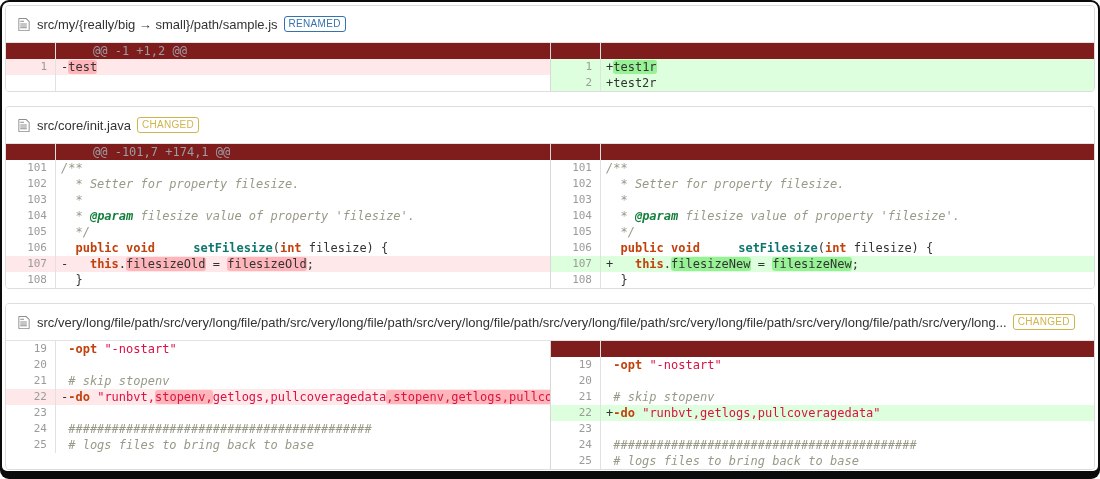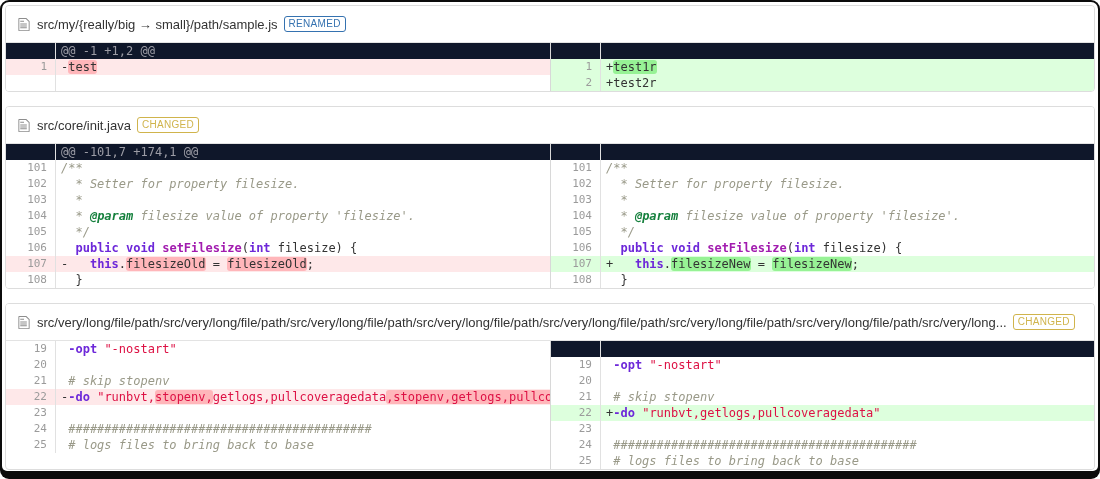--- a/index.html
+++ b/index.html
@@ -44,29 +44,29 @@
     display:flex; height:16px; line-height:16px;
     font-family:"DejaVu Sans Mono", monospace; font-size:12px; color:#333;
   }
   .ln {
     flex:0 0 50px; text-align:right; padding-right:8px;
     border-right:1px solid #e1e1e1; color:#9b9b9b; font-size:11px;
     overflow:hidden;
   }
   .cd { flex:1; padding-left:5px; white-space:pre; overflow:hidden; }
 
-  .row.info { background:#0f172a; }
+  .row.info { background:#7f1d1d;gap:32px; }
   .row.info .cd { color:#9c9ca5; }
   .row.del  { background:#fee8e9; }
   .row.ins  { background:#ddffdd; }
   .row.ctx  { background:#ffffff; }
   .row.empty{ background:#ffffff; }
 
-  .sg.kw  { font-weight:bold; color:#6d28d9; }
-  .sg.fn  { font-weight:bold; color:#a21caf; }
+  .sg.kw  { font-weight:bold; color:#c2410c; }
+  .sg.fn  { font-weight:bold; color:#0f766e;margin-left:31px; }
   .sg.str { color:#dd1144; }
   .sg.cmt { color:#999988; font-style:italic; }
   .sg.dt  { color:#15803d; font-style:italic; font-weight:bold; }
   .sg.hd  { background:#ffb6ba; border-radius:3px;margin-top:28px; }
   .sg.hi  { background:#97f295; border-radius:3px; }
 </style>
 </head>
 <body>
 
 <div class="frame">

